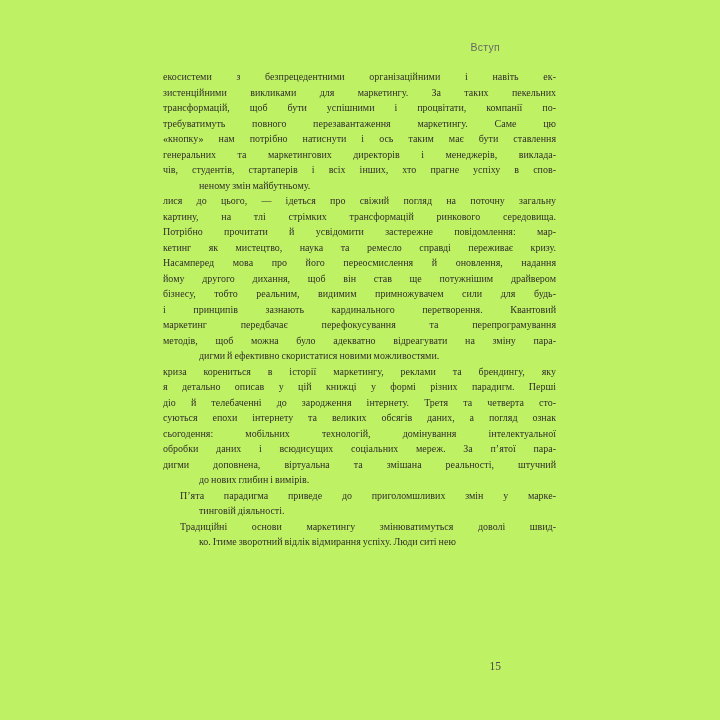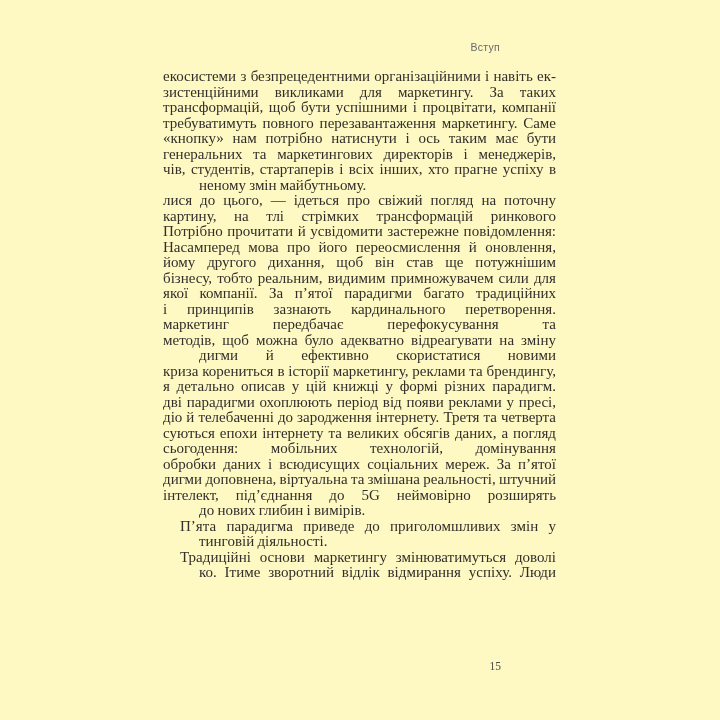--- a/index.html
+++ b/index.html
@@ -6,39 +6,39 @@
   body {
     width: 720px; height: 720px;
     background: #fcfcfb;
     position: relative;
     overflow: hidden;
     font-family: "Liberation Serif", "DejaVu Serif", serif;
   }
   .book-page {
     position: absolute;
     inset: 0;
-    background: #fef9c3;
+    background: #bef264;
   }
   .running-head {
     position: absolute;
     top: 41px;
     right: 220px;
     font-family: "Liberation Sans", "DejaVu Sans", sans-serif;
     font-size: 10.5px;
     line-height: 12px;
     letter-spacing: 0.3px;
     color: #686868;
   }
   .page-text {
     position: absolute;
     left: 163px;
     top: 69px;
     width: 393px;
     color: #322e2b;
-    font-size: 15px;
+    font-size: 10px;
     word-spacing: -0.5px;
   }
   .line {
     height: 15.5px;
     line-height: 15.5px;
     overflow: hidden;
     text-align: justify;
     text-align-last: justify;
     -moz-text-align-last: justify;
     white-space: normal;
@@ -70,37 +70,35 @@
       <div class="line">зистенційними викликами для маркетингу. За таких пекельних</div>
       <div class="line">трансформацій, щоб бути успішними і процвітати, компанії по-</div>
       <div class="line">требуватимуть повного перезавантаження маркетингу. Саме цю</div>
       <div class="line">«кнопку» нам потрібно натиснути і ось таким має бути ставлення</div>
       <div class="line">генеральних та маркетингових директорів і менеджерів, виклада-</div>
       <div class="line">чів, студентів, стартаперів і всіх інших, хто прагне успіху в спов-</div>
       <div class="line last">неному змін майбутньому.</div>
       <div class="line">лися до цього, — ідеться про свіжий погляд на поточну загальну</div>
       <div class="line">картину, на тлі стрімких трансформацій ринкового середовища.</div>
       <div class="line">Потрібно прочитати й усвідомити застережне повідомлення: мар-</div>
+      <div class="line">кетинг як мистецтво, наука та ремесло справді переживає кризу.</div>
       <div class="line">Насамперед мова про його переосмислення й оновлення, надання</div>
       <div class="line">йому другого дихання, щоб він став ще потужнішим драйвером</div>
       <div class="line">бізнесу, тобто реальним, видимим примножувачем сили для будь-</div>
-      <div class="line">якої компанії. За п’ятої парадигми багато традиційних аспектів</div>
       <div class="line">і принципів зазнають кардинального перетворення. Квантовий</div>
       <div class="line">маркетинг передбачає перефокусування та перепрограмування</div>
       <div class="line">методів, щоб можна було адекватно відреагувати на зміну пара-</div>
       <div class="line last">дигми й ефективно скористатися новими можливостями.</div>
       <div class="line">криза корениться в історії маркетингу, реклами та брендингу, яку</div>
       <div class="line">я детально описав у цій книжці у формі різних парадигм. Перші</div>
-      <div class="line">дві парадигми охоплюють період від появи реклами у пресі, на ра-</div>
       <div class="line">діо й телебаченні до зародження інтернету. Третя та четверта сто-</div>
       <div class="line">суються епохи інтернету та великих обсягів даних, а погляд ознак</div>
       <div class="line">сьогодення: мобільних технологій, домінування інтелектуальної</div>
       <div class="line">обробки даних і всюдисущих соціальних мереж. За п’ятої пара-</div>
       <div class="line">дигми доповнена, віртуальна та змішана реальності, штучний</div>
-      <div class="line">інтелект, під’єднання до 5G неймовірно розширять маркетинг</div>
       <div class="line last">до нових глибин і вимірів.</div>
       <div class="line indent">П’ята парадигма приведе до приголомшливих змін у марке-</div>
       <div class="line last">тинговій діяльності.</div>
       <div class="line indent">Традиційні основи маркетингу змінюватимуться доволі швид-</div>
       <div class="line last">ко. Ітиме зворотний відлік відмирання успіху. Люди ситі нею</div>
     </div>
 
   <div class="page-number">15</div>
 </div>
 

